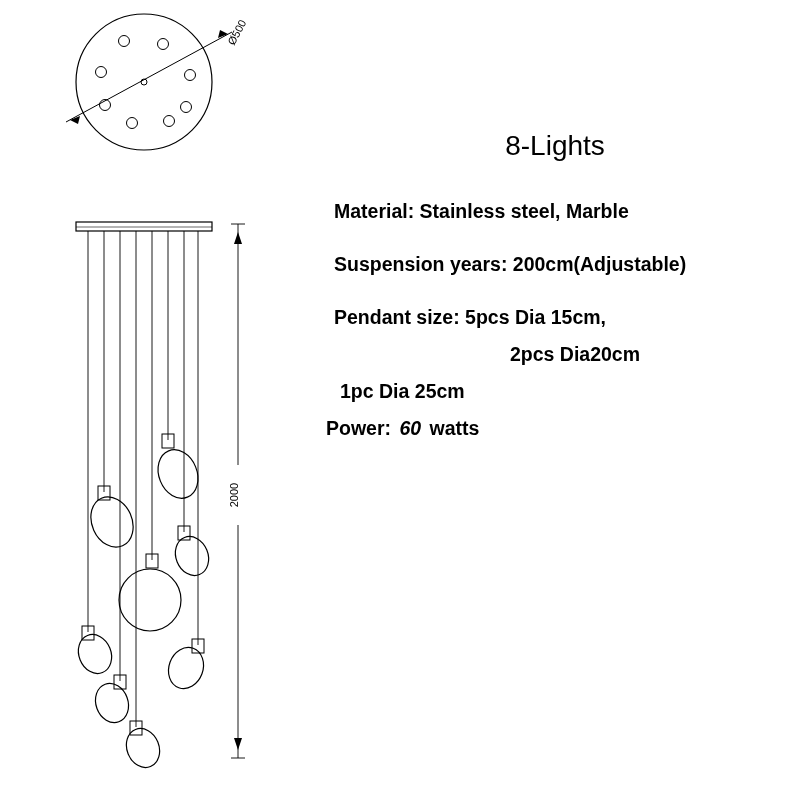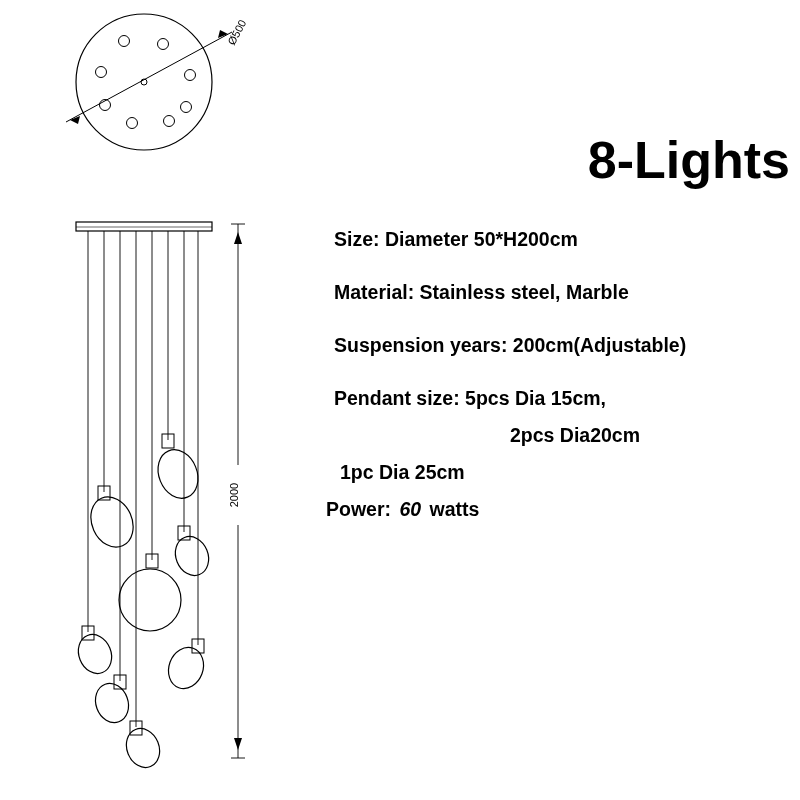--- a/index.html
+++ b/index.html
@@ -27,23 +27,23 @@
   }
 
   
   #spec {
     position: absolute;
     left: 320px;
     top: 130px;
     width: 470px;
   }
   #title {
-    font-size: 52px;
-    font-weight: bold;
-    text-align: right;
+    font-size: 28px;
+    font-weight: normal;
+    text-align: center;
     letter-spacing: 0px;
     margin: 0 0 38px 0;
   }
   .spec-line {
     font-size: 19.5px;
     font-weight: bold;
     margin: 0 0 30px 0;
     padding-left: 14px;
     white-space: nowrap;
   }
@@ -147,21 +147,20 @@
         <rect x="230" y="465" width="16" height="60" fill="#ffffff"></rect>
         <text x="238" y="495" font-family="Liberation Sans, sans-serif" font-size="11" text-anchor="middle" transform="rotate(-90 238 495)">2000</text>
       </g>
     </svg>
   </div>
 
   <div id="spec">
 
     <h1 id="title">8-Lights</h1>
 
-    <p class="spec-line">Size: Diameter 50*H200cm</p>
     <p class="spec-line">Material: Stainless steel, Marble</p>
     <p class="spec-line">Suspension years: 200cm(Adjustable)</p>
 
     <div class="pendant-block">
       <p class="spec-line">Pendant size: 5pcs Dia 15cm,</p>
       <p class="spec-line pendant-row-2">2pcs Dia20cm</p>
       <p class="spec-line pendant-row-3">1pc Dia 25cm</p>
     </div>
 
     <p class="spec-line power-line">

